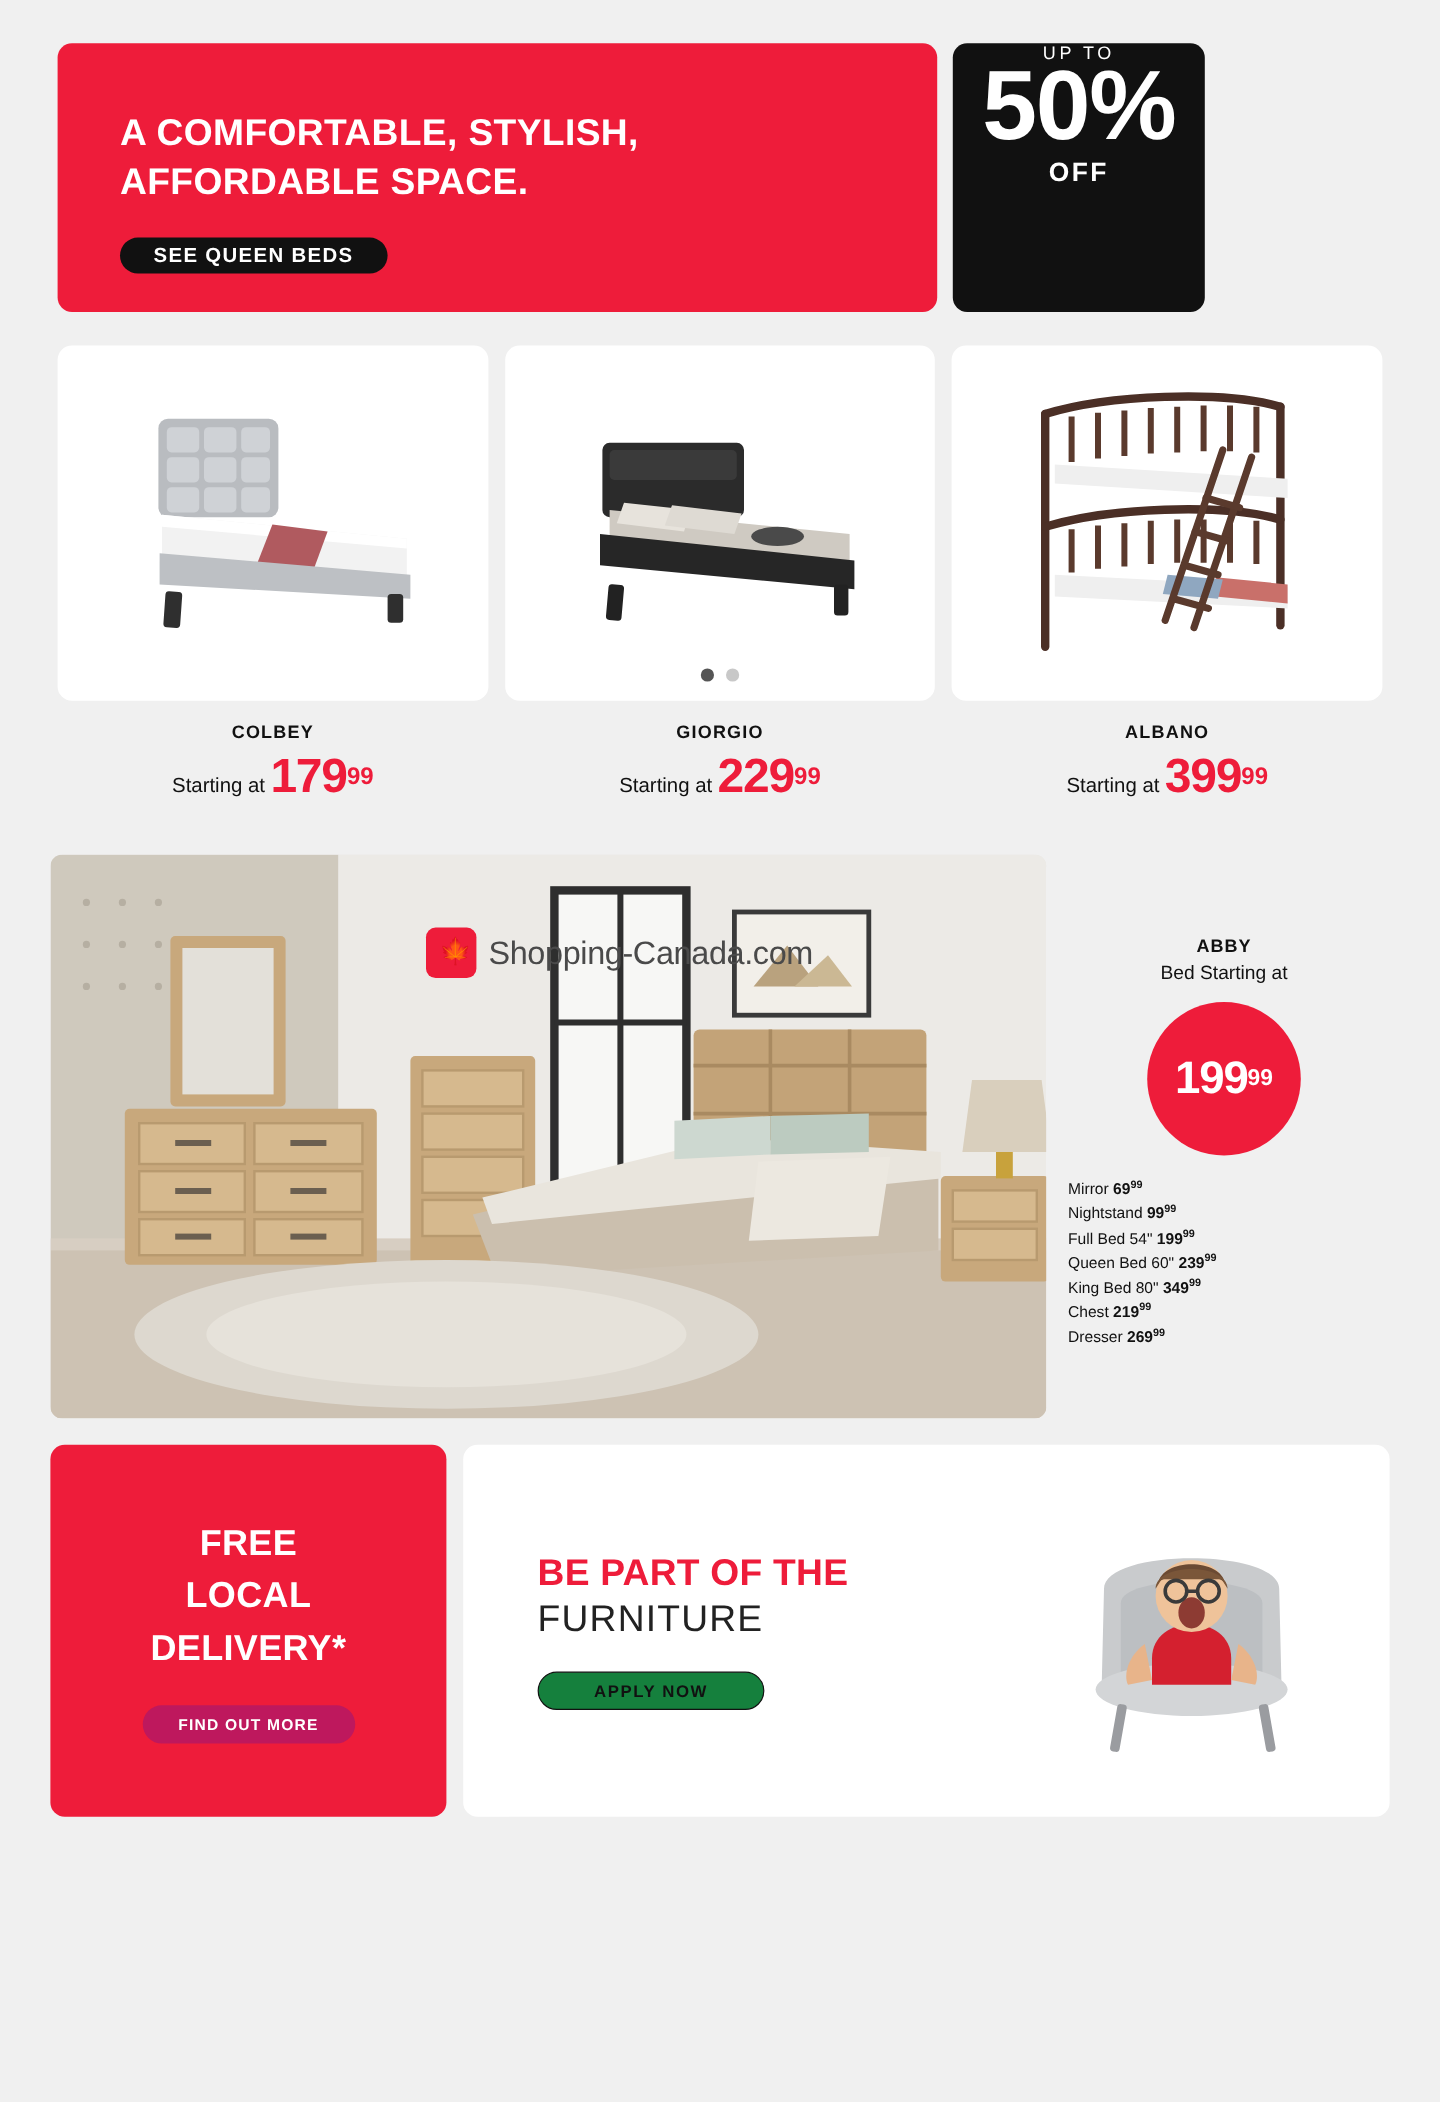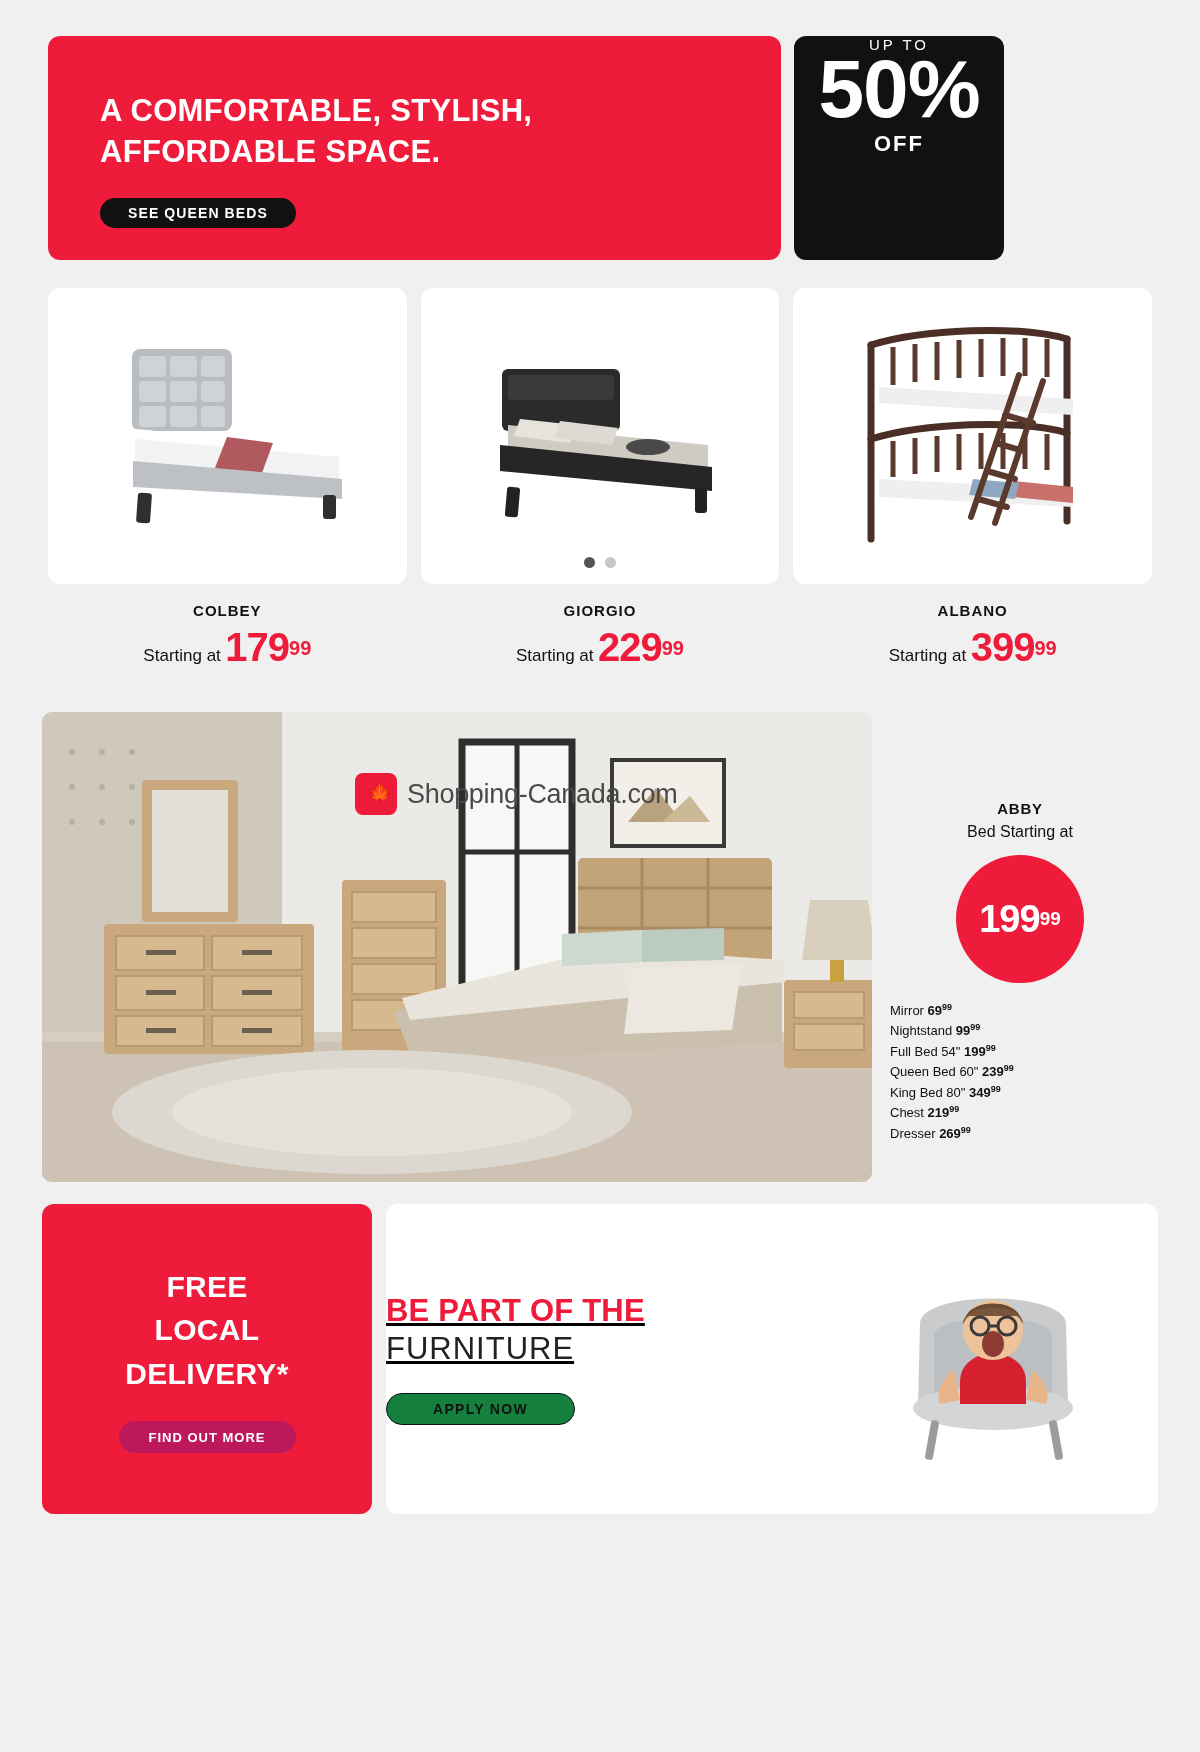--- a/index.html
+++ b/index.html
@@ -18,21 +18,21 @@
     padding: 54px 0 0 52px; position: relative;
   }
   .hero-title {
     color: #fff; font-weight: bold; font-size: 31px; line-height: 1.33;
     letter-spacing: 0.3px; max-width: 620px;
   }
   .hero-btn {
     display: inline-flex; align-items: center; justify-content: center;
     margin-top: 26px; background: #111; color: #fff;
     border-radius: 20px; height: 30px; padding: 0 28px;
-    font-size: 14px; font-weight: bold; letter-spacing: 1.1px;
+    font-size: 17px; font-weight: bold; letter-spacing: 1.1px;
     border: none; cursor: pointer;
   }
   .hero-black {
     flex: 1 1 auto; background: #111; border-radius: 12px;
     display: flex; flex-direction: column; align-items: center; justify-content: flex-start;
     color: #fff;
   }
   .upto { font-size: 15px; letter-spacing: 3px; margin-bottom: -4px; }
   .fifty { font-size: 82px; font-weight: bold; line-height: 0.98; letter-spacing: -1px; }
   .off { font-size: 22px; font-weight: bold; letter-spacing: 2px; margin-top: 2px; }
@@ -63,21 +63,21 @@
   .room svg { display: block; }
   .wm {
     position: absolute; left: 355px; top: 773px; display: flex; align-items: center; gap: 10px;
     z-index: 5;
   }
   .wm-box { width: 42px; height: 42px; background: #ee1c3a; border-radius: 8px; position: relative; }
   .wm-leaf { position: absolute; left: 11px; top: 9px; font-size: 22px; color: #fff; line-height: 1; }
   .wm-text { font-size: 27px; color: #4a4a4a; font-weight: normal; letter-spacing: -0.3px; }
 
   
-  .abby { position: absolute; left: 880px; top: 800px; width: 280px; }
+  .abby { position: absolute; left: 880px; top: 780px; width: 280px; }
   .abby-name { text-align: center; font-size: 15px; font-weight: bold; letter-spacing: 0.8px; color: #111; }
   .abby-sub { text-align: center; font-size: 16px; color: #111; margin-top: 6px; }
   .abby-circle {
     width: 128px; height: 128px; border-radius: 50%; background: #ee1c3a;
     margin: 14px auto 0; display: flex; align-items: center; justify-content: center;
     color: #fff;
   }
   .abby-circle .big-price { color: #fff; font-size: 38px; }
   .abby-circle .cents { color: #fff; font-size: 19px; }
   .abby-list { margin: 18px 0 0 10px; }
@@ -95,21 +95,21 @@
   .delivery-txt { font-size: 30px; font-weight: bold; line-height: 1.45; text-align: center; letter-spacing: 0.3px; }
   .delivery-btn {
     margin-top: 26px; background: #be185d; color: #fff; border: none; cursor: pointer;
     border-radius: 20px; height: 32px; padding: 0 30px;
     font-size: 13px; font-weight: bold; letter-spacing: 1px;
   }
   .finance {
     flex: 1 1 auto; height: 310px; background: #fff; border-radius: 12px;
     display: flex; align-items: center; position: relative; overflow: hidden;
   }
-  .fin-left { width: 420px; text-decoration: underline; }
+  .fin-left { padding-left: 62px; width: 420px; }
   .fin-l1 { font-size: 31px; font-weight: bold; color: #ee1c3a; letter-spacing: 0.2px; }
   .fin-l2 { font-size: 31px; color: #222; letter-spacing: 1px; margin-top: 2px; }
   .fin-btn {
     margin-top: 26px; background: #15803d; color: #111; border: 1.6px solid #111;
     border-radius: 20px; height: 32px; padding: 0 46px; cursor: pointer;
     font-size: 14px; font-weight: bold; letter-spacing: 1.3px;
   }
   .fin-img { position: absolute; right: 40px; top: 28px; width: 250px; height: 250px; }
 </style>
 </head>

